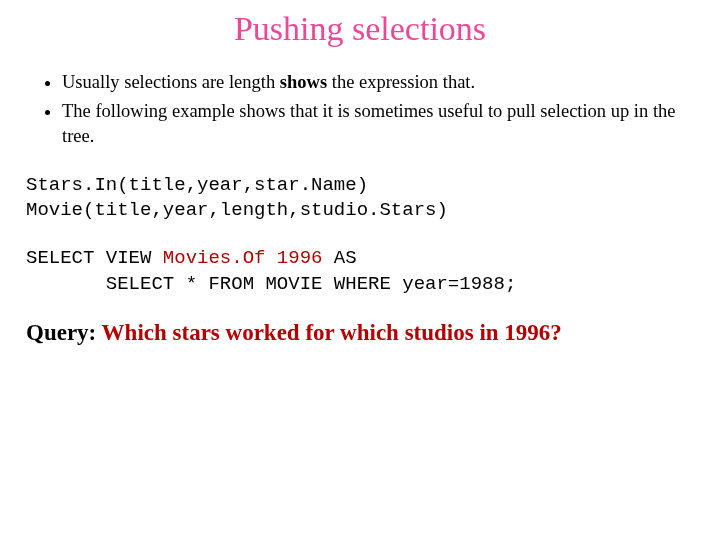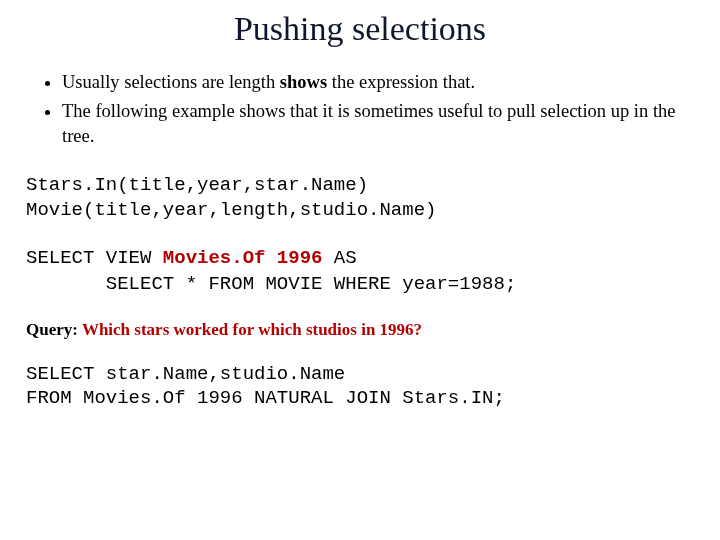--- a/index.html
+++ b/index.html
@@ -12,21 +12,21 @@
     color: #000000;
   }
   .slide {
     box-sizing: border-box;
     width: 720px;
     height: 540px;
     padding: 10px 26px 10px 26px;
   }
   .title {
     font-size: 34px;
-    color: #0f172a;
+    color: #ec4899;
     text-align: center;
     margin: 0 0 22px 0;
     font-weight: normal;
   }
   ul.bullets {
     margin: 0 0 24px 0;
     padding-left: 36px;
     font-size: 18.5px;
     line-height: 1.35;
   }
@@ -40,44 +40,42 @@
     white-space: pre;
     margin: 0 0 24px 0;
   }
   .sql-block {
     font-family: "Courier New", Courier, monospace;
     font-size: 19px;
     line-height: 1.35;
     white-space: pre;
     margin: 0 0 22px 0;
   }
-  .view-name { color: #b30000; font-weight: bold; }
+  .view-name { color: #b30000; }
   .query-line {
-    font-size: 17px;
+    font-size: 23px;
     margin: 0 0 22px 0;
   }
   .query-line .q-label { font-weight: bold; }
   .query-line .q-text  { font-weight: bold; color: #b30000; }
 </style>
 </head>
 <body>
 
 <div class="slide">
 
   <h1 class="title">Pushing selections</h1>
 
   <ul class="bullets">
     <li><span>Usually selections are length </span><b>shows</b><span> the  expression that.</span></li>
     <li><span>The following example shows that it is sometimes useful to pull selection up in the tree.</span></li>
   </ul>
 
   <div class="mono">Stars.In(title,year,star.Name)
-Movie(title,year,length,studio.Name)</div>
+Movie(title,year,length,studio.Stars)</div>
 
   <div class="sql-block"><span>SELECT VIEW </span><span class="view-name">Movies.Of 1996</span><span> AS</span>
 <span>       SELECT * FROM MOVIE WHERE year=1988;</span></div>
 
   <p class="query-line"><span class="q-label">Query:</span><span class="q-text"> Which stars worked for which studios in 1996?</span></p>
 
-  <div class="mono">SELECT star.Name,studio.Name
-FROM Movies.Of 1996 NATURAL JOIN Stars.IN;</div>
 
 </div>
 
 </body></html>

